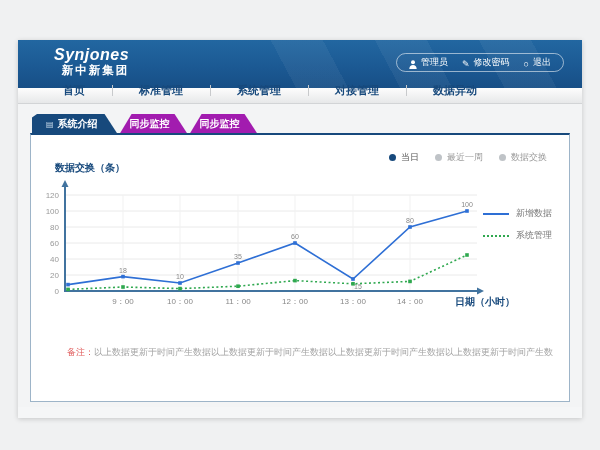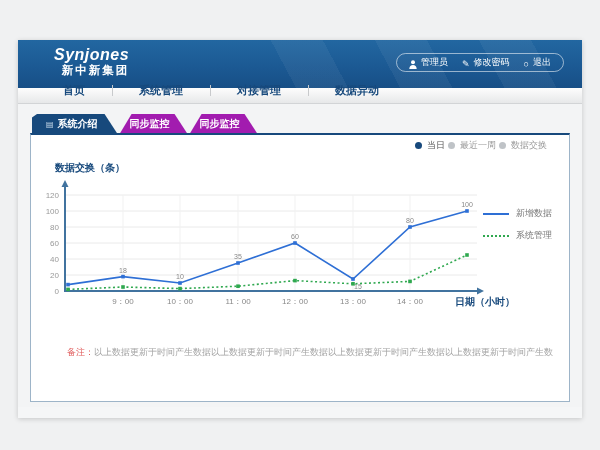--- a/index.html
+++ b/index.html
@@ -44,21 +44,21 @@
     color:#fff; font-size:10px; font-weight:bold; cursor:pointer;
     background:#a21caf; padding:0 18px 0 10px;
     clip-path:polygon(12px 0, calc(100% - 13px) 0, 100% 100%, 0 100%); }
   .tab.active { background:#17497c; padding:0 20px 0 14px;
     clip-path:polygon(0 18%, 5px 0, calc(100% - 13px) 0, 100% 100%, 0 100%); }
   .tab .ticon { font-size:8px; color:#cfe0ef; }
 
   .panel { position:absolute; left:12px; top:29px; width:540px; height:269px;
     background:#fff; border:1px solid #9db4c8; border-top:2px solid #17497c; }
 
-  .radios { position:absolute; right:22px; top:4px; display:flex; gap:3px; }
+  .radios { position:absolute; right:22px; top:16px; display:flex; gap:16px; }
   .radio { display:flex; align-items:center; gap:5px; font-size:9px; color:#999;
     cursor:pointer; }
   .radio .dot { width:7px; height:7px; border-radius:50%; background:#bfc3c7; }
   .radio.sel { color:#555; }
   .radio.sel .dot { background:#17497c; }
 
   .ylabel { position:absolute; left:24px; top:26px; font-size:10px; font-weight:bold;
     color:#17497c; }
   .chart { position:absolute; left:0; top:44px; width:540px; height:145px; }
   .chart text { font-family:"Liberation Sans","DejaVu Sans",sans-serif; }
@@ -104,20 +104,21 @@
         </span>
         <span class="uitem">
           <span class="uicon">○</span>
           <span>退出</span>
         </span>
       </div>
     </header>
 
     <nav class="nav" id="nav">
         <div class="nav-item">首页</div>
+        <div class="nav-item">标准管理</div>
         <div class="nav-item">系统管理</div>
         <div class="nav-item">对接管理</div>
         <div class="nav-item">数据异动</div>
       </nav>
 
     <div class="content">
       <div class="tabs" id="tabs">
           <div class="tab active">
             <span class="ticon">▤</span>
             <span>系统介绍</span>

